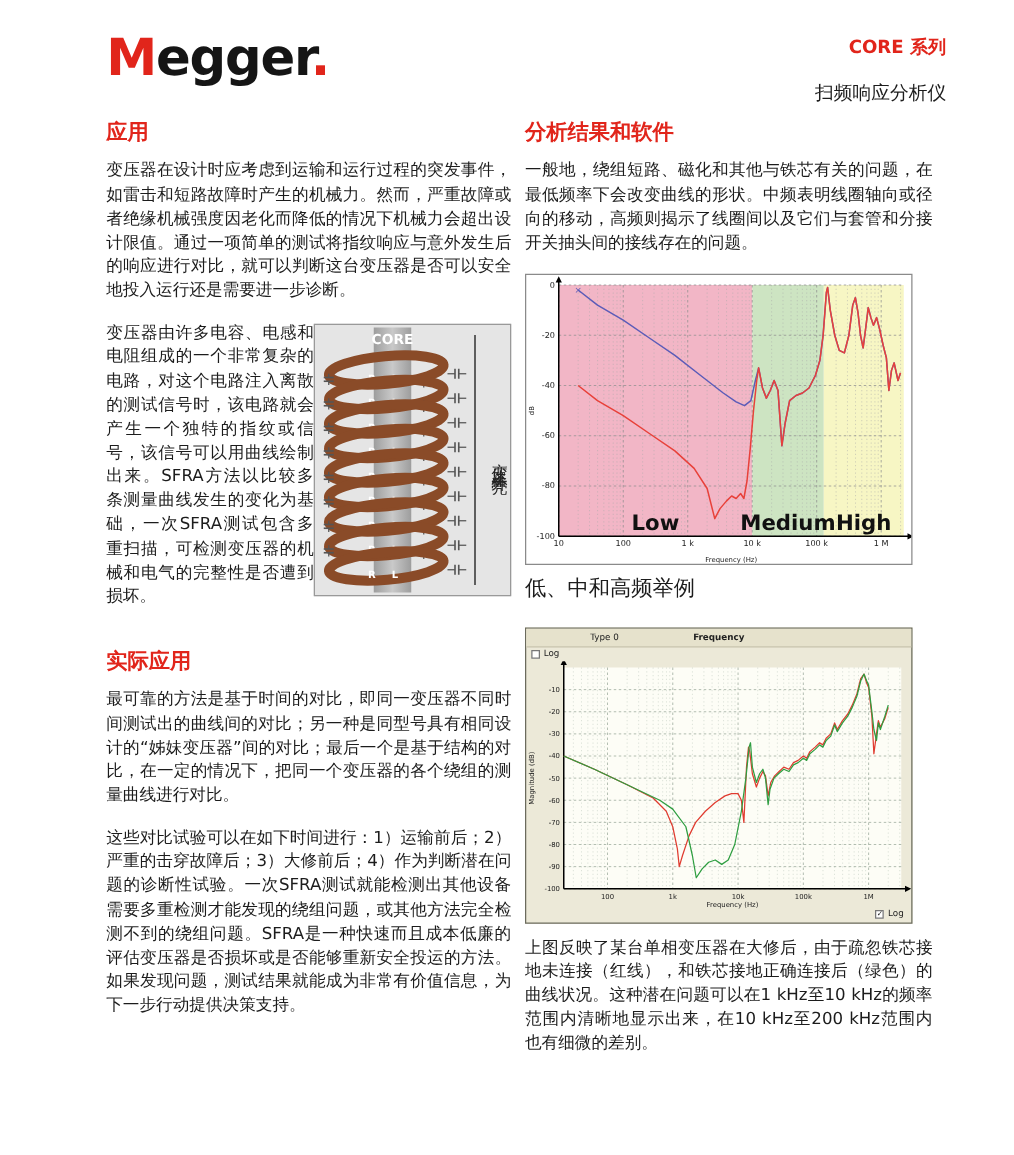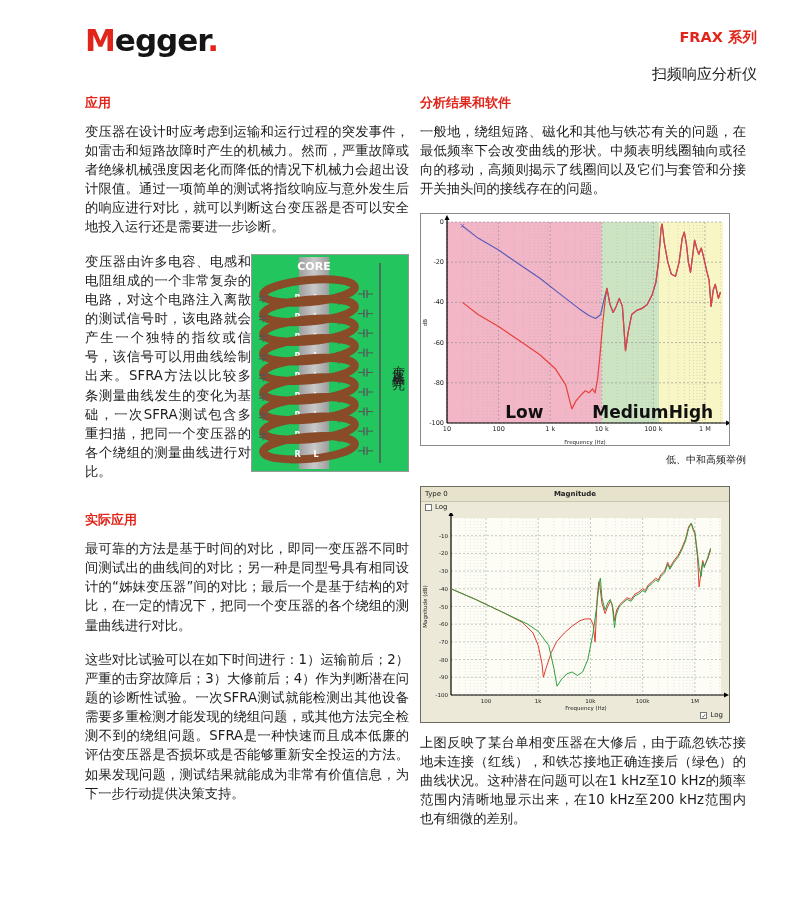--- a/index.html
+++ b/index.html
@@ -1,62 +1,62 @@
 <!DOCTYPE html>
 <html><head>
 <meta charset="utf-8">
 <style>
   *{margin:0;padding:0;box-sizing:border-box}
   html,body{background:#fff}
   body{width:811px;height:924px;position:relative;overflow:hidden;
        font-family:"DejaVu Sans","Liberation Sans",sans-serif;color:#1c1c1c}
   .page{position:absolute;inset:0;background:#fff}
   
-  .logo{position:absolute;left:85px;top:22px;font-size:31px;font-weight:bold;letter-spacing:-1px;color:#151515}
+  .logo{position:absolute;left:85px;top:22px;font-size:41px;font-weight:bold;letter-spacing:-1px;color:#151515}
   .logo .m,.logo .dot{color:#e1251b}
   .hdr-right{position:absolute;right:54px;top:28px;text-align:right}
   .series{color:#e1251b;font-weight:bold;font-size:14.5px}
   .subtitle{font-size:15px;margin-top:18px;color:#1c1c1c}
   
   .col{position:absolute;top:88px;font-size:13.3px;line-height:1.44;text-align:justify}
   .col.left{left:85px;width:324px}
   .col.right{left:420px;width:326px}
-  h2{color:#e1251b;font-size:13px;font-weight:bold;margin:15px 0 9px;text-align:left}
+  h2{color:#e1251b;font-size:17px;font-weight:bold;margin:15px 0 9px;text-align:left}
   .col h2:first-child{margin-top:6px}
   p{margin:0 0 15px}
   
   .principle{display:flow-root}
-  .diagram{float:right;width:158px;height:218px;border:1px solid #999;margin:2px 0 6px 0;position:relative;background:#22c55e}
+  .diagram{float:right;width:158px;height:218px;border:1px solid #999;margin:2px 0 6px 0;position:relative;background:#e5e5e5}
   .shell-label{position:absolute;right:1px;top:50%;transform:translateY(-50%);
                writing-mode:vertical-rl;font-size:13px;letter-spacing:3px;color:#222}
   
   .chart-box{width:310px;border:1px solid #8a8a8a;margin-top:8px;background:#fff;line-height:0}
-  .caption{font-size:10px;margin:7px 0 18px;text-align:right}
+  .caption{font-size:17px;margin:7px 0 18px;text-align:left}
   
   .sw{width:310px;border:1px solid #6b6b5d;background:#ece9d8;margin-top:4px;font-size:7px;color:#222}
   .sw-head{display:flex;align-items:center;padding:2px 4px;background:#e6e2cc;border-bottom:1px solid #c9c5af}
-  .sw-head .l{width:70px;text-align:left}
+  .sw-head .l{width:70px;text-align:right}
   .sw-head .c{flex:1;text-align:center;font-weight:bold}
   .sw-head .r{width:70px}
   .sw-row{display:flex;align-items:flex-start;gap:3px;padding:2px 4px;line-height:1}
   .sw-row.bottom{justify-content:flex-end;padding:1px 6px 3px}
   .cb{width:7px;height:7px;border:1px solid #777;background:#fff;display:inline-block;
       font-size:6px;line-height:6px;text-align:center;color:#222}
   .sw svg{display:block}
   .caption2{font-size:13.3px;margin-top:10px;text-align:justify}
 </style>
 </head>
 <body>
 
 <div class="page">
 
   <div class="logo"><span class="m">M</span><span>egger</span><span class="dot">.</span></div>
 
   <div class="hdr-right">
-    <div class="series">FRAX 系列</div>
+    <div class="series">CORE 系列</div>
     <div class="subtitle">扫频响应分析仪</div>
   </div>
 
   <div class="col left">
     <h2>应用</h2>
     <p>变压器在设计时应考虑到运输和运行过程的突发事件，如雷击和短路故障时产生的机械力。然而，严重故障或者绝缘机械强度因老化而降低的情况下机械力会超出设计限值。通过一项简单的测试将指纹响应与意外发生后的响应进行对比，就可以判断这台变压器是否可以安全地投入运行还是需要进一步诊断。</p>
 
     <div class="principle">
       <div class="diagram">
         <svg id="diagram-svg" width="156" height="216" viewBox="0 0 156 216">
@@ -184,21 +184,21 @@
             <ellipse cx="57" cy="192.8" rx="46" ry="11" fill="none" stroke="#8a4b28" stroke-width="8" transform="rotate(-5 57 192.8)"></ellipse>
             <text x="57" y="202.3" text-anchor="middle" font-size="8" font-weight="bold" fill="#fff" letter-spacing="5">R L</text>
             <line x1="106" y1="195.8" x2="112" y2="195.8" stroke="#555" stroke-width="1"></line>
             <line x1="112" y1="191.8" x2="112" y2="199.8" stroke="#555" stroke-width="1.3"></line>
             <line x1="115" y1="191.8" x2="115" y2="199.8" stroke="#555" stroke-width="1.3"></line>
             <line x1="115" y1="195.8" x2="121" y2="195.8" stroke="#555" stroke-width="1"></line>
             <line x1="128" y1="8" x2="128" y2="208" stroke="#555" stroke-width="1.5"></line>
           </svg>
         <div class="shell-label">变压器外壳</div>
       </div>
-      <p>变压器由许多电容、电感和电阻组成的一个非常复杂的电路，对这个电路注入离散的测试信号时，该电路就会产生一个独特的指纹或信号，该信号可以用曲线绘制出来。SFRA方法以比较多条测量曲线发生的变化为基础，一次SFRA测试包含多重扫描，把同一个变压器的各个绕组的测量曲线进行对比。</p>
+      <p>变压器由许多电容、电感和电阻组成的一个非常复杂的电路，对这个电路注入离散的测试信号时，该电路就会产生一个独特的指纹或信号，该信号可以用曲线绘制出来。SFRA方法以比较多条测量曲线发生的变化为基础，一次SFRA测试包含多重扫描，可检测变压器的机械和电气的完整性是否遭到损坏。</p>
     </div>
 
     <h2>实际应用</h2>
     <p>最可靠的方法是基于时间的对比，即同一变压器不同时间测试出的曲线间的对比；另一种是同型号具有相同设计的“姊妹变压器”间的对比；最后一个是基于结构的对比，在一定的情况下，把同一个变压器的各个绕组的测量曲线进行对比。</p>
     <p>这些对比试验可以在如下时间进行：1）运输前后；2）严重的击穿故障后；3）大修前后；4）作为判断潜在问题的诊断性试验。一次SFRA测试就能检测出其他设备需要多重检测才能发现的绕组问题，或其他方法完全检测不到的绕组问题。SFRA是一种快速而且成本低廉的评估变压器是否损坏或是否能够重新安全投运的方法。如果发现问题，测试结果就能成为非常有价值信息，为下一步行动提供决策支持。</p>
 
   </div>
 
   <div class="col right">
     <h2>分析结果和软件</h2>
@@ -287,21 +287,21 @@
           <text x="164" y="229.5" text-anchor="middle" font-size="5.5" fill="#222">Frequency (Hz)</text>
           <text x="6" y="108.5" text-anchor="middle" font-size="5.5" fill="#222" transform="rotate(-90 6 108.5)">dB</text>
         </svg>
     </div>
     <div class="caption">低、中和高频举例</div>
 
 
     <div class="sw">
       <div class="sw-head">
         <span class="l">Type 0</span>
-        <span class="c">Magnitude</span>
+        <span class="c">Frequency</span>
         <span class="r"></span>
       </div>
       <div class="sw-row">
         <span class="cb"></span>
         <span>Log</span>
       </div>
       <svg width="308" height="198" viewBox="0 0 308 198">
           <rect x="30" y="5" width="270" height="177" fill="#fdfdf6"></rect>
           <line x1="37.68331504338662" y1="5" x2="37.68331504338662" y2="182" stroke="#bcc8bc" stroke-width="0.4" stroke-dasharray="1,2"></line>
           <line x1="44.20816202293034" y1="5" x2="44.20816202293034" y2="182" stroke="#bcc8bc" stroke-width="0.4" stroke-dasharray="1,2"></line>

